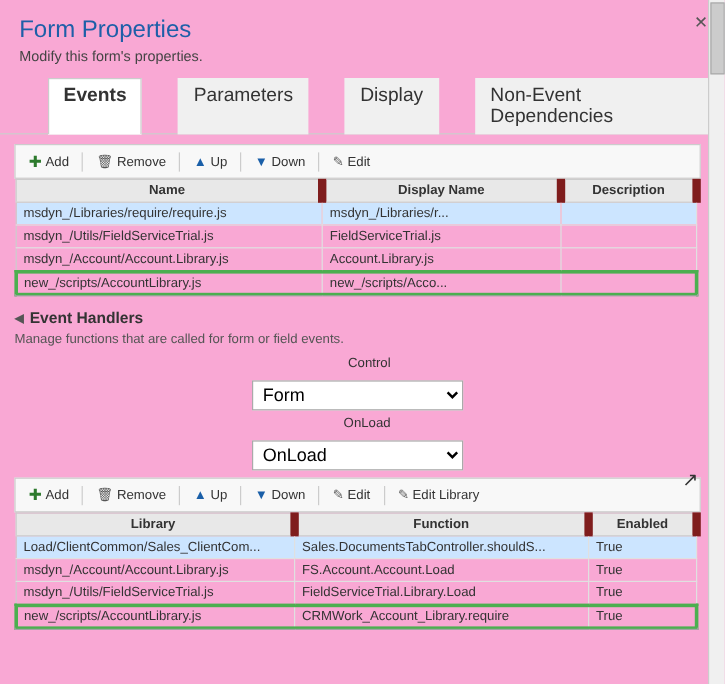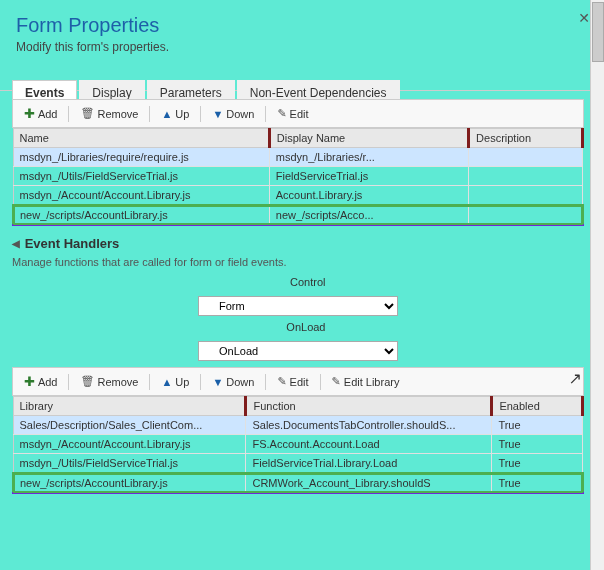--- a/index.html
+++ b/index.html
@@ -6,21 +6,21 @@
     body {
       font-family: 'Segoe UI', Tahoma, Geneva, Verdana, sans-serif;
       font-size: 12px;
       background: #f0f0f0;
       color: #333;
       width: 604px;
       min-height: 570px;
       overflow: hidden;
     }
     .page-container {
-      background: #5eead4;
+      background: #f9a8d4;
       width: 604px;
       min-height: 570px;
       position: relative;
       padding: 8px 0 0 0;
     }
     .page-header {
       padding: 6px 16px 10px 16px;
     }
     .page-title {
       color: #1e5fa8;
@@ -50,24 +50,25 @@
       gap: 0;
       margin-bottom: 0;
     }
     .tab {
       padding: 5px 12px;
       border: 1px solid transparent;
       border-bottom: none;
       cursor: pointer;
       background: #f0f0f0;
       margin-right: 2px;
-      font-size: 12px;
+      font-size: 16px;
       color: #333;
       position: relative;
-      top: 16px;
+      top: 1px;
+      margin-left: 28px;
     }
     .tab.active {
       background: #fff;
       border-color: #ccc;
       border-bottom: 1px solid #fff;
       font-weight: 600;
     }
     
     .toolbar {
       display: flex;
@@ -103,45 +104,45 @@
     
     .data-table {
       width: 100%;
       border-collapse: collapse;
       border: 1px solid #ccc;
       font-size: 11px;
     }
     .data-table th {
       background: #e8e8e8;
       border-bottom: 1px solid #ccc;
-      border-right: 3px solid #7f1d1d;
+      border-right: 7px solid #7f1d1d;
       padding: 3px 6px;
-      text-align: left;
-      font-weight: 400;
+      text-align: center;
+      font-weight: 700;
       color: #333;
     }
     .data-table td {
       border-bottom: 1px solid #e0e0e0;
       border-right: 1px solid #e0e0e0;
       padding: 3px 6px;
       overflow: hidden;
       text-overflow: ellipsis;
       white-space: nowrap;
       max-width: 0;
     }
     .data-table tr.selected td {
       background: #cce5ff;
     }
     .data-table tr.highlighted {
       outline: 2px solid #4caf50;
       outline-offset: -2px;
     }
     .data-table tr.highlighted td {
       border-top: 2px solid #4caf50;
-      border-bottom: 2px solid #6d28d9;
+      border-bottom: 2px solid #a3a3a3;
     }
     .data-table tr.highlighted td:first-child {
       border-left: 2px solid #4caf50;
     }
     .data-table tr.highlighted td:last-child {
       border-right: 2px solid #4caf50;
     }
     
     .section-header {
       display: flex;
@@ -168,23 +169,23 @@
       gap: 8px;
       flex-direction: column;
     }
     .form-label {
       width: 55px;
       font-size: 11px;
       color: #333;
       text-align: right;
     }
     .form-select {
-      width: 200px;
-      padding: 2px 16px;
-      font-size: 11px;
+      width: 176px;
+      padding: 2px 4px;
+      font-size: 15px;
       border: 1px solid #aaa;
       background: #fff;
       appearance: auto;
     }
     .scrollbar-area {
       position: absolute;
       right: 0;
       top: 0;
       bottom: 0;
       width: 14px;
@@ -222,22 +223,22 @@
 
 <div class="page-container">
   <div class="page-header">
     <div class="page-title">Form Properties</div>
     <div class="page-subtitle">Modify this form's properties.</div>
   </div>
   <button class="close-btn">✕</button>
 
   <div class="tabs-container">
     <div class="tab active">Events</div>
+    <div class="tab">Parameters</div>
     <div class="tab">Display</div>
-    <div class="tab">Parameters</div>
     <div class="tab">Non-Event Dependencies</div>
   </div>
 
   <div class="main-content">
 
     <div class="toolbar" style="margin-top:8px;">
       <button class="toolbar-btn">
         <span class="icon-add">✚</span>
         <span>Add</span>
       </button>
@@ -349,37 +350,37 @@
     <table class="data-table">
       <thead>
         <tr>
           <th class="t2-col1">Library</th>
           <th class="t2-col2">Function</th>
           <th class="t2-col3">Enabled</th>
         </tr>
       </thead>
       <tbody id="handlers-tbody">
       <tr class="selected">
-            <td class="t2-col1">Sales/Description/Sales_ClientCom...</td>
+            <td class="t2-col1">Load/ClientCommon/Sales_ClientCom...</td>
             <td class="t2-col2">Sales.DocumentsTabController.shouldS...</td>
             <td class="t2-col3">True</td>
           </tr>
           <tr>
             <td class="t2-col1">msdyn_/Account/Account.Library.js</td>
             <td class="t2-col2">FS.Account.Account.Load</td>
             <td class="t2-col3">True</td>
           </tr>
           <tr>
             <td class="t2-col1">msdyn_/Utils/FieldServiceTrial.js</td>
             <td class="t2-col2">FieldServiceTrial.Library.Load</td>
             <td class="t2-col3">True</td>
           </tr>
           <tr class="highlighted">
             <td class="t2-col1">new_/scripts/AccountLibrary.js</td>
-            <td class="t2-col2">CRMWork_Account_Library.shouldS</td>
+            <td class="t2-col2">CRMWork_Account_Library.require</td>
             <td class="t2-col3">True</td>
           </tr>
         </tbody>
     </table>
 
     <div class="cursor-indicator" style="position:absolute; right:22px; top:270px;">↗</div>
 
   </div>
 
   <div class="scrollbar-area">

